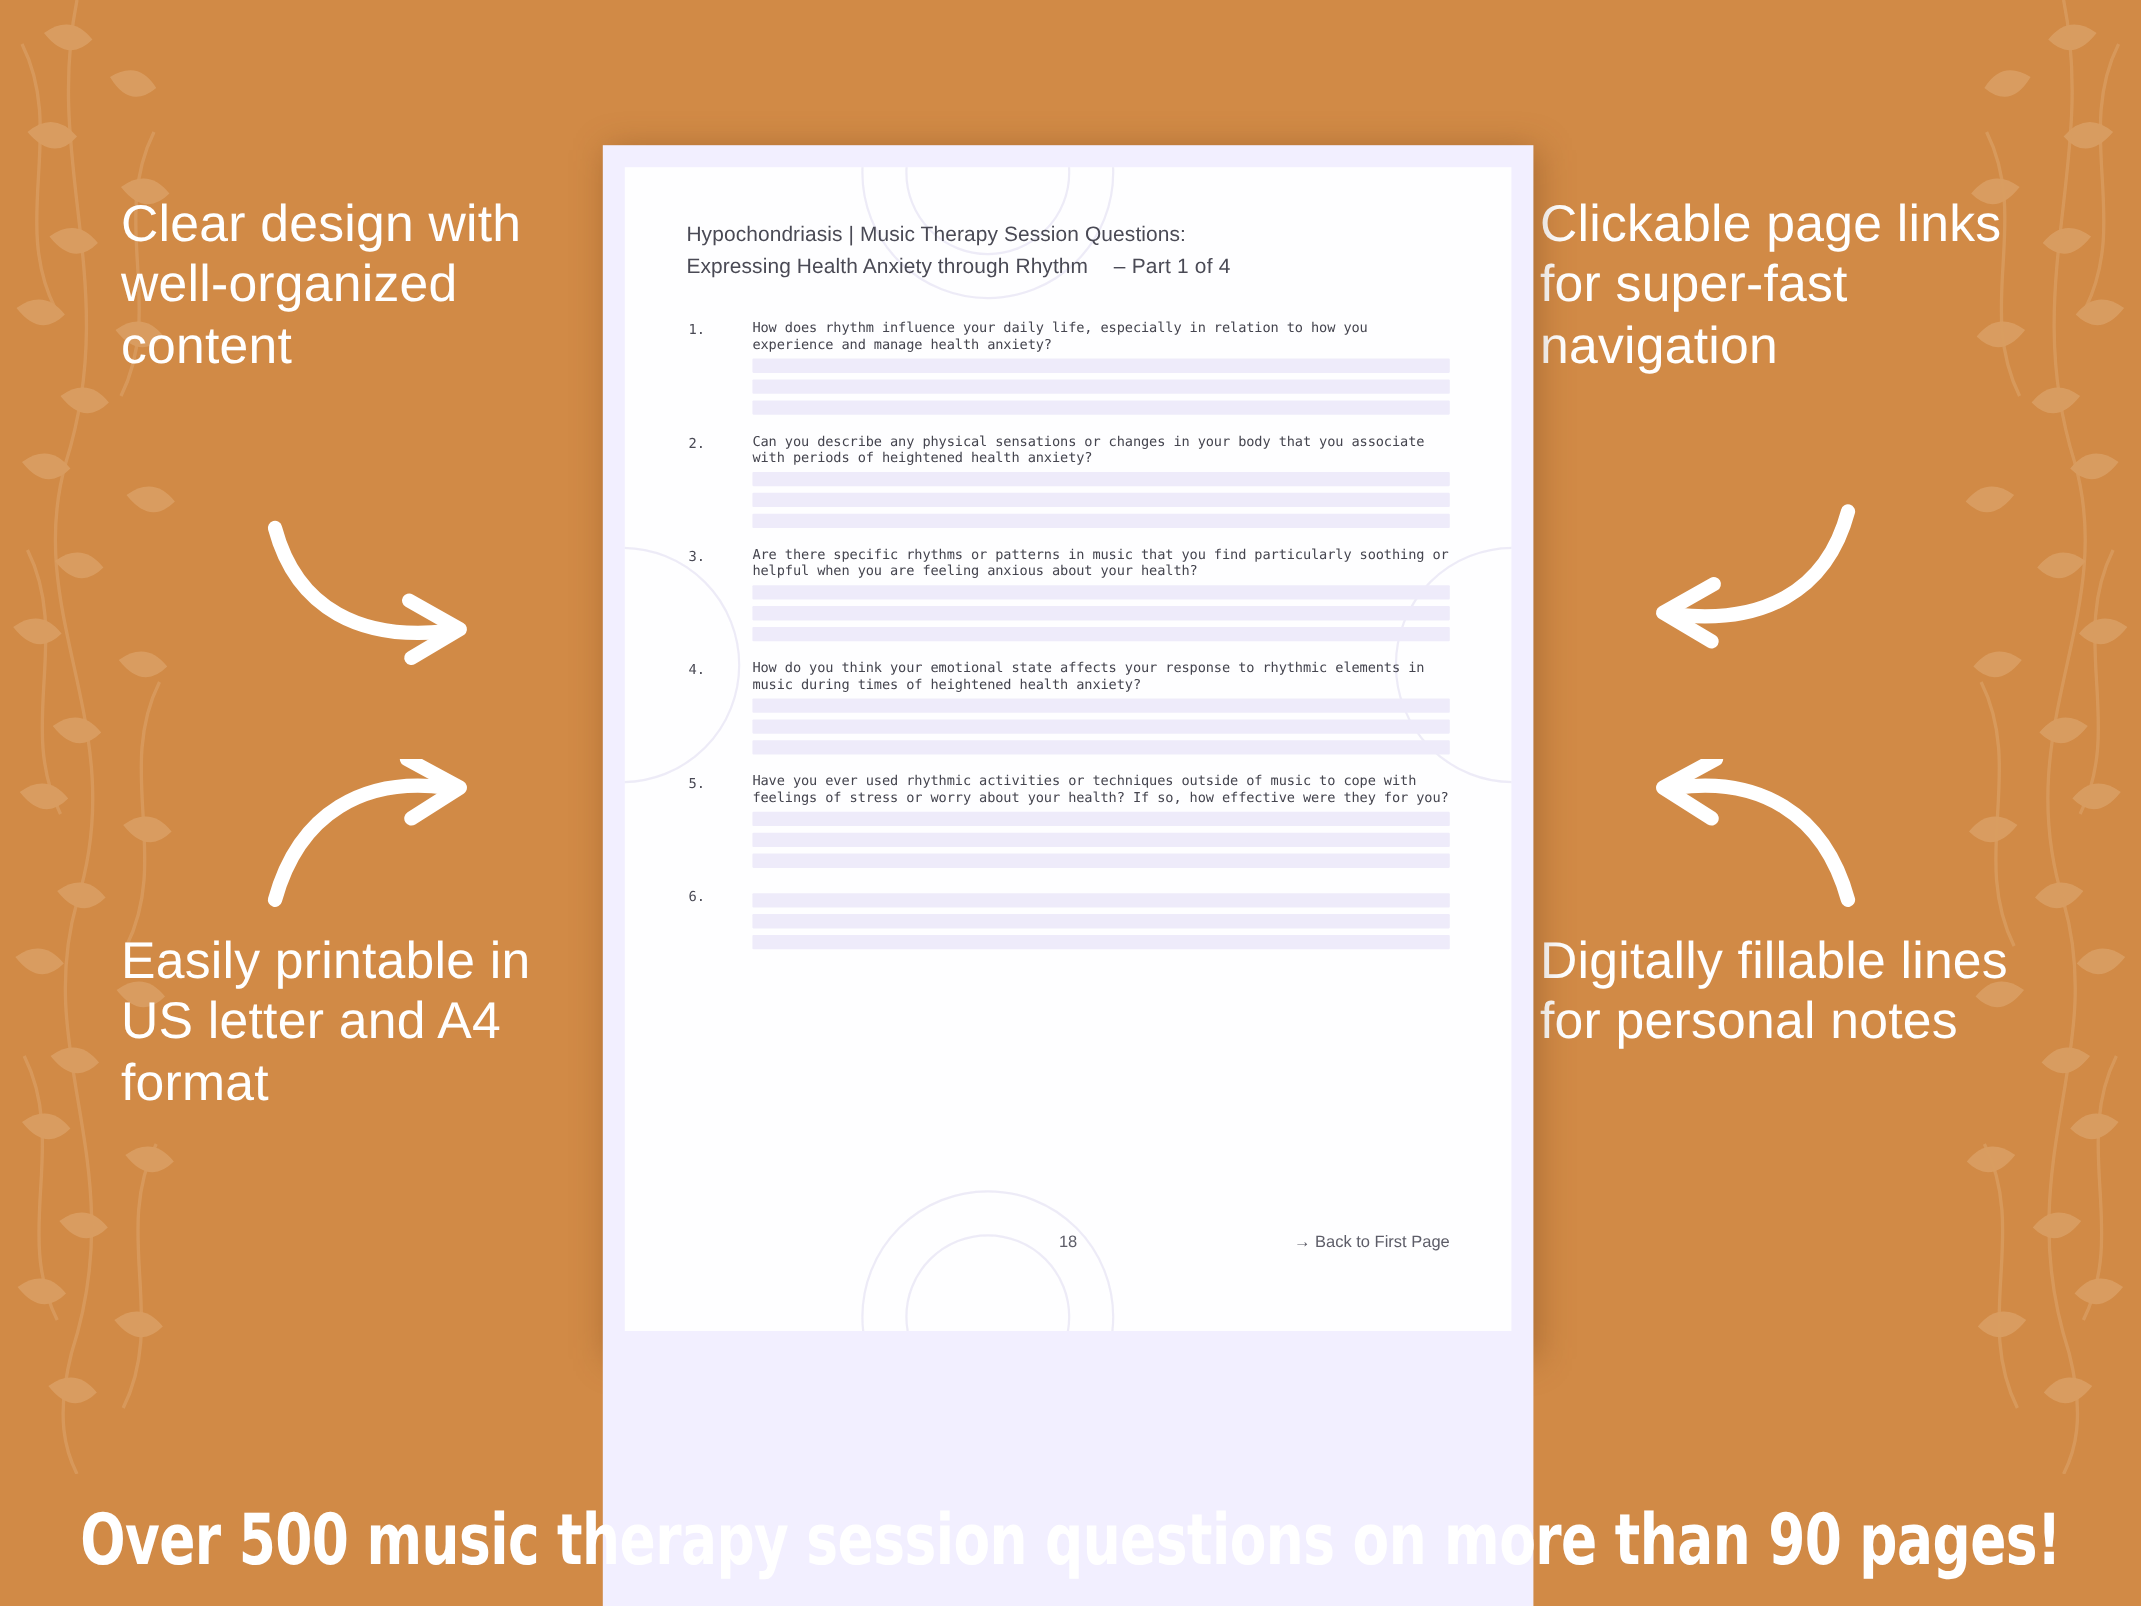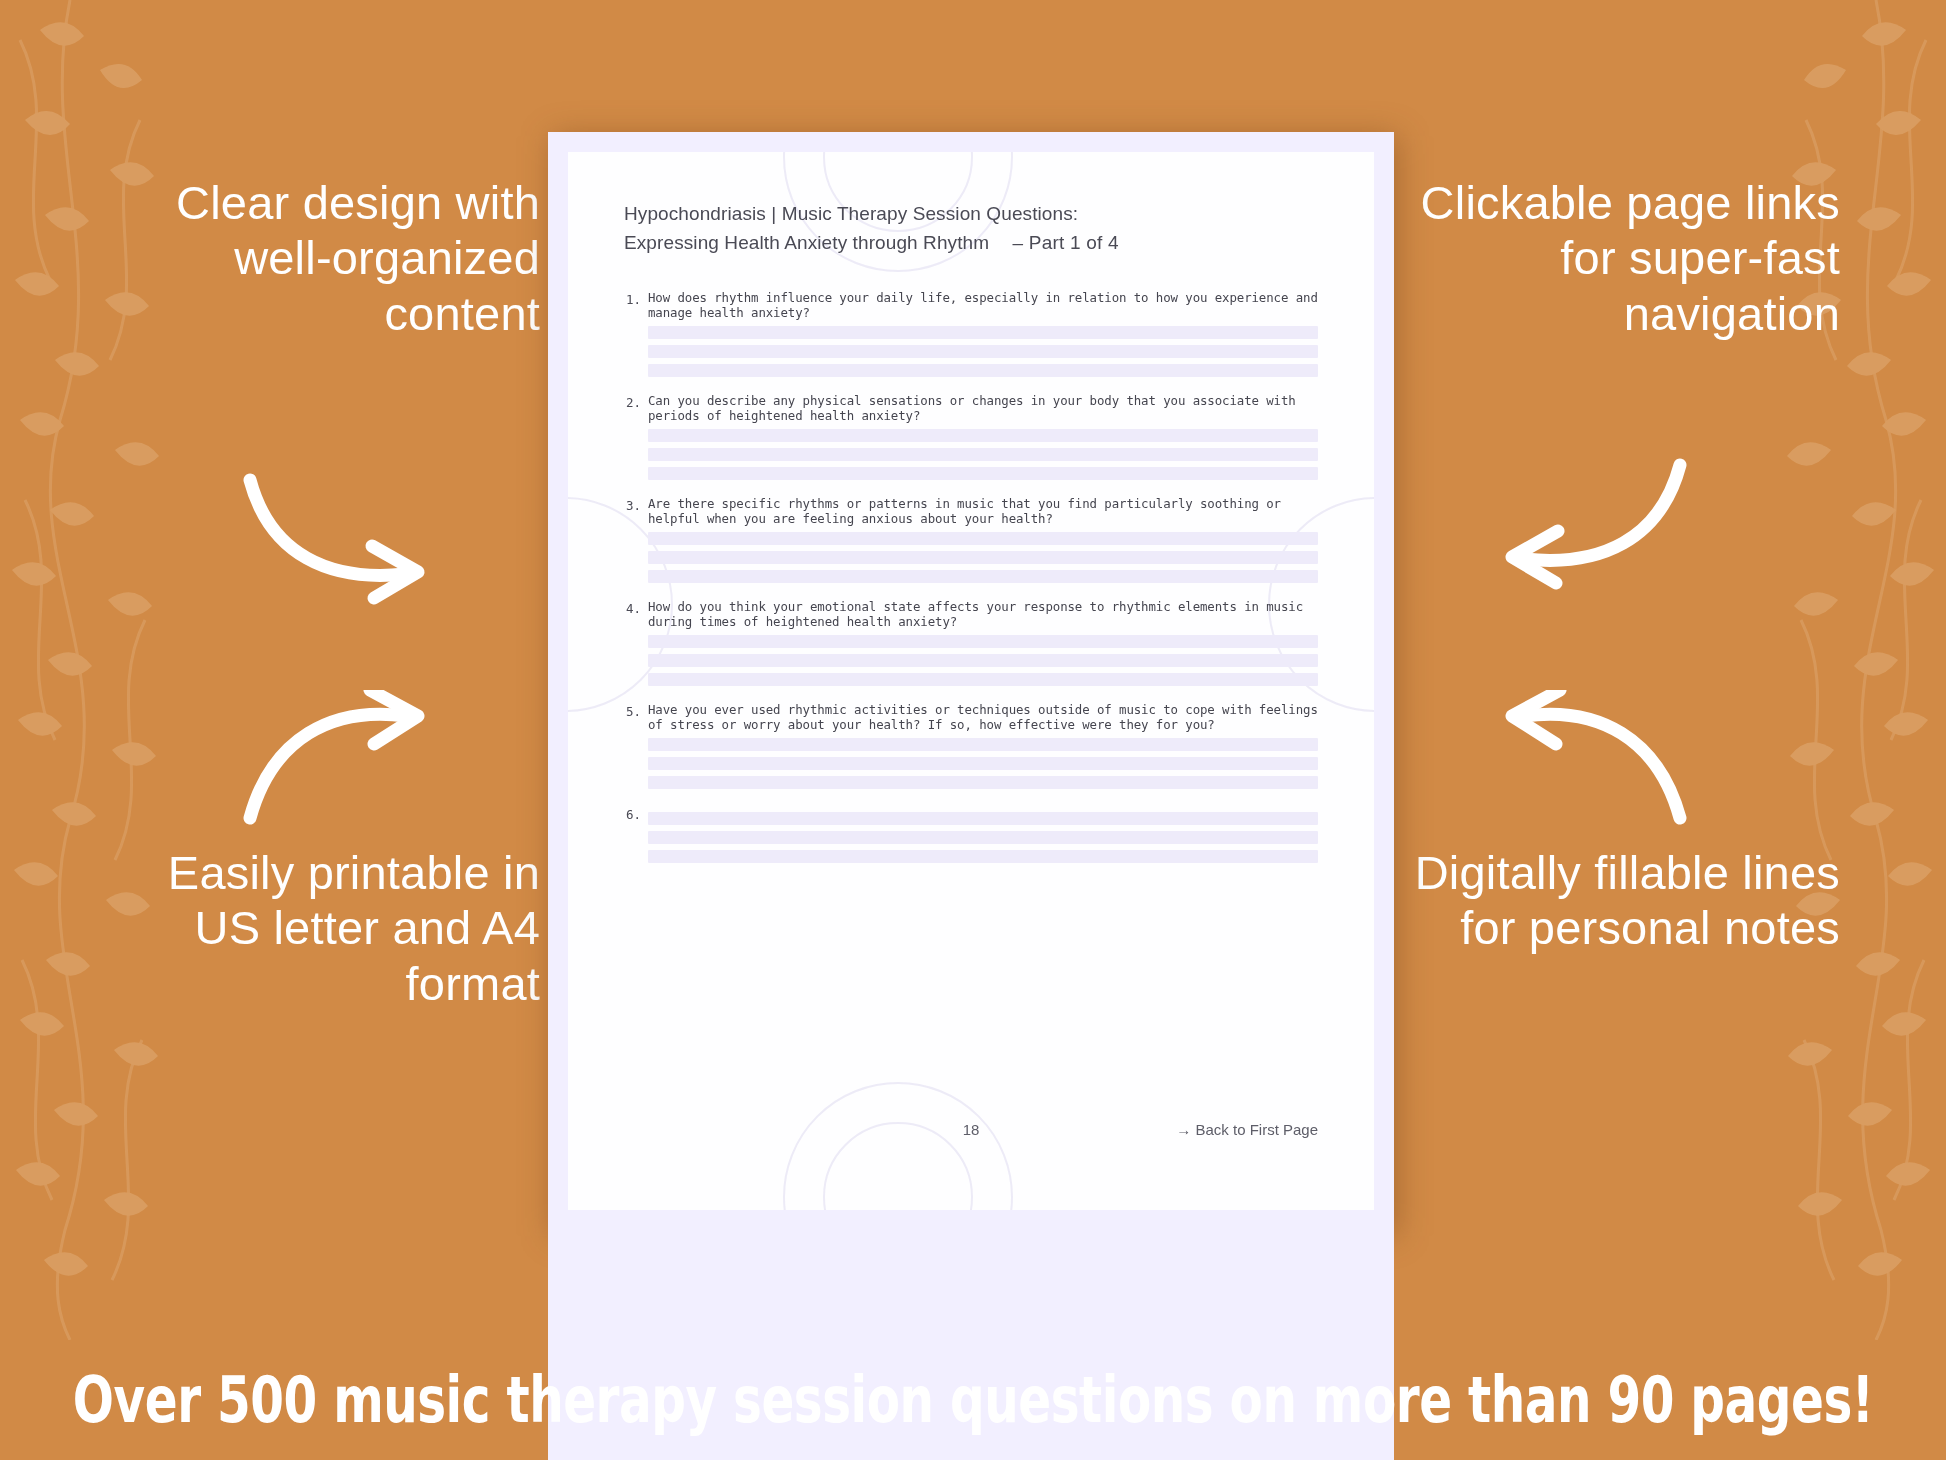--- a/index.html
+++ b/index.html
@@ -43,21 +43,21 @@
     font-weight: bold;
     letter-spacing: -0.5px;
     white-space: nowrap;
     transform: scaleY(1.28) scaleX(0.97);
   }
 
   
   .caption {
     position: absolute;
     color: #ffffff;
-    text-align: right;
+    text-align: left;
     font-family: "Liberation Sans", sans-serif;
     font-size: 47px;
     line-height: 1.18;
     font-weight: 400;
     letter-spacing: 0.2px;
   }
   #cap-tl { left: 110px;  top: 175px;  width: 430px; }
   #cap-bl { left: 110px;  top: 845px;  width: 430px; }
   #cap-tr { left: 1400px; top: 175px;  width: 440px; }
   #cap-br { left: 1400px; top: 845px;  width: 440px; }
@@ -140,21 +140,21 @@
   .q-num {
     width: 24px;
     flex: 0 0 24px;
     text-align: right;
     padding-right: 7px;
     font-family: "DejaVu Sans Mono", monospace;
     font-size: 12.5px;
     color: #4a4a55;
     padding-top: 1px;
   }
-  .q-body { flex: 1 1 auto; }
+  .q-body { flex: 1 1 auto; margin-left: 36px; }
   .q-text {
     font-family: "DejaVu Sans Mono", monospace;
     font-size: 12.4px;
     line-height: 1.17;
     color: #45454f;
     letter-spacing: -0.1px;
   }
   .q-lines { margin-top: 6px; }
   .q-line {
     height: 13px;

